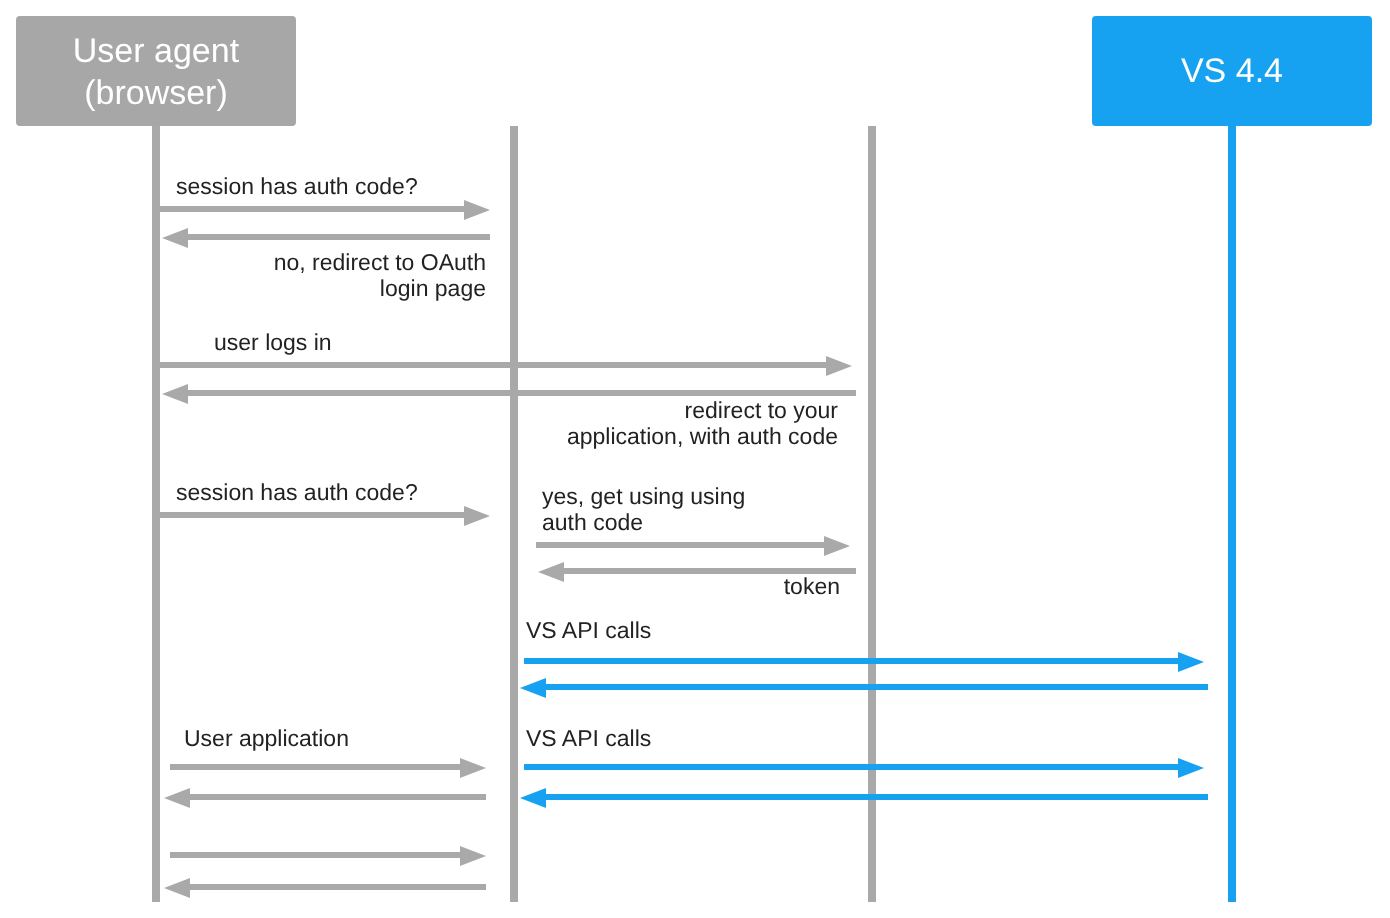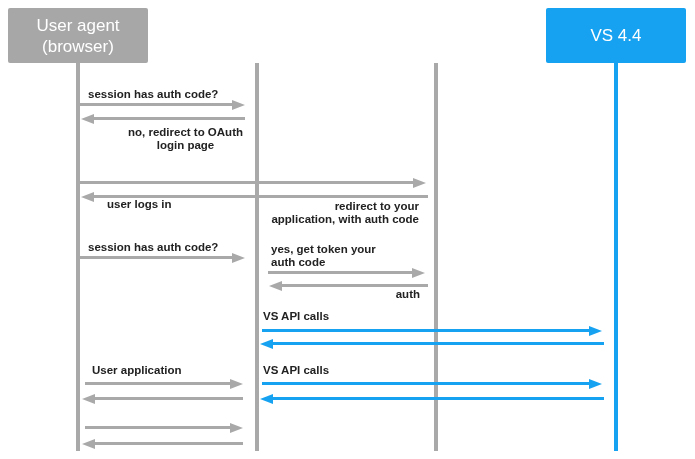--- a/index.html
+++ b/index.html
@@ -28,21 +28,21 @@
   .msg-line{position:absolute;height:3px;}
   .msg-line.gray{background:var(--line-gray);}
   .msg-line.blue{background:var(--blue);}
   .head{position:absolute;width:0;height:0;border-top:5px solid transparent;border-bottom:5px solid transparent;}
   .head.right.gray{border-left:13px solid var(--line-gray);}
   .head.left.gray{border-right:13px solid var(--line-gray);}
   .head.right.blue{border-left:13px solid var(--blue);}
   .head.left.blue{border-right:13px solid var(--blue);}
   .msg-label{
     position:absolute;font-size:11.5px;line-height:12.5px;
-    color:var(--label-color);white-space:pre-line;font-weight:bold;
+    color:var(--label-color);white-space:pre-line;
   }
 </style>
 </head>
 <body>
 
 <div class="stage">
 
   <div class="actor" style="left:8px">
     <span>User agent (browser)</span>
   </div>
@@ -54,39 +54,39 @@
   <div class="lifeline" style="left:255px"></div>
   <div class="lifeline" style="left:434px"></div>
   <div class="lifeline blue" style="left:614px"></div>
 
   <div id="messages">
       <div class="msg-line gray" style="top: 103px; left: 80px; width: 155px;"></div>
       <div class="head right gray" style="top: 99.5px; left: 232px;"></div>
       <div class="msg-label" style="top: 88px; left: 88px;">session has auth code?</div>
       <div class="msg-line gray" style="top: 117px; left: 91px; width: 154px;"></div>
       <div class="head left gray" style="top: 113.5px; left: 81px;"></div>
-      <div class="msg-label" style="top: 126px; right: 452px; text-align: center;">no, redirect to OAuth
+      <div class="msg-label" style="top: 126px; right: 452px; text-align: right;">no, redirect to OAuth
 login page</div>
       <div class="msg-line gray" style="top: 181px; left: 80px; width: 336px;"></div>
       <div class="head right gray" style="top: 177.5px; left: 413px;"></div>
-      <div class="msg-label" style="top: 166px; left: 107px; margin-top: 32px;">user logs in</div>
+      <div class="msg-label" style="top: 166px; left: 107px;">user logs in</div>
       <div class="msg-line gray" style="top: 195px; left: 91px; width: 337px;"></div>
       <div class="head left gray" style="top: 191.5px; left: 81px;"></div>
       <div class="msg-label" style="top: 200px; right: 276px; text-align: right;">redirect to your
 application, with auth code</div>
       <div class="msg-line gray" style="top: 256px; left: 80px; width: 155px;"></div>
       <div class="head right gray" style="top: 252.5px; left: 232px;"></div>
       <div class="msg-label" style="top: 241px; left: 88px;">session has auth code?</div>
       <div class="msg-line gray" style="top: 271px; left: 268px; width: 147px;"></div>
       <div class="head right gray" style="top: 267.5px; left: 412px;"></div>
-      <div class="msg-label" style="top: 243px; left: 271px;">yes, get token your
+      <div class="msg-label" style="top: 243px; left: 271px;">yes, get using using
 auth code</div>
       <div class="msg-line gray" style="top: 284px; left: 279px; width: 149px;"></div>
       <div class="head left gray" style="top: 280.5px; left: 269px;"></div>
-      <div class="msg-label" style="top: 288px; right: 275px; text-align: right;">auth</div>
+      <div class="msg-label" style="top: 288px; right: 275px; text-align: right;">token</div>
       <div class="msg-line blue" style="top: 329px; left: 262px; width: 330px;"></div>
       <div class="head right blue" style="top: 325.5px; left: 589px;"></div>
       <div class="msg-label" style="top: 310px; left: 263px;">VS API calls</div>
       <div class="msg-line blue" style="top: 342px; left: 270px; width: 334px;"></div>
       <div class="head left blue" style="top: 338.5px; left: 260px;"></div>
       <div class="msg-line gray" style="top: 382px; left: 85px; width: 148px;"></div>
       <div class="head right gray" style="top: 378.5px; left: 230px;"></div>
       <div class="msg-label" style="top: 364px; left: 92px;">User application</div>
       <div class="msg-line blue" style="top: 382px; left: 262px; width: 330px;"></div>
       <div class="head right blue" style="top: 378.5px; left: 589px;"></div>

